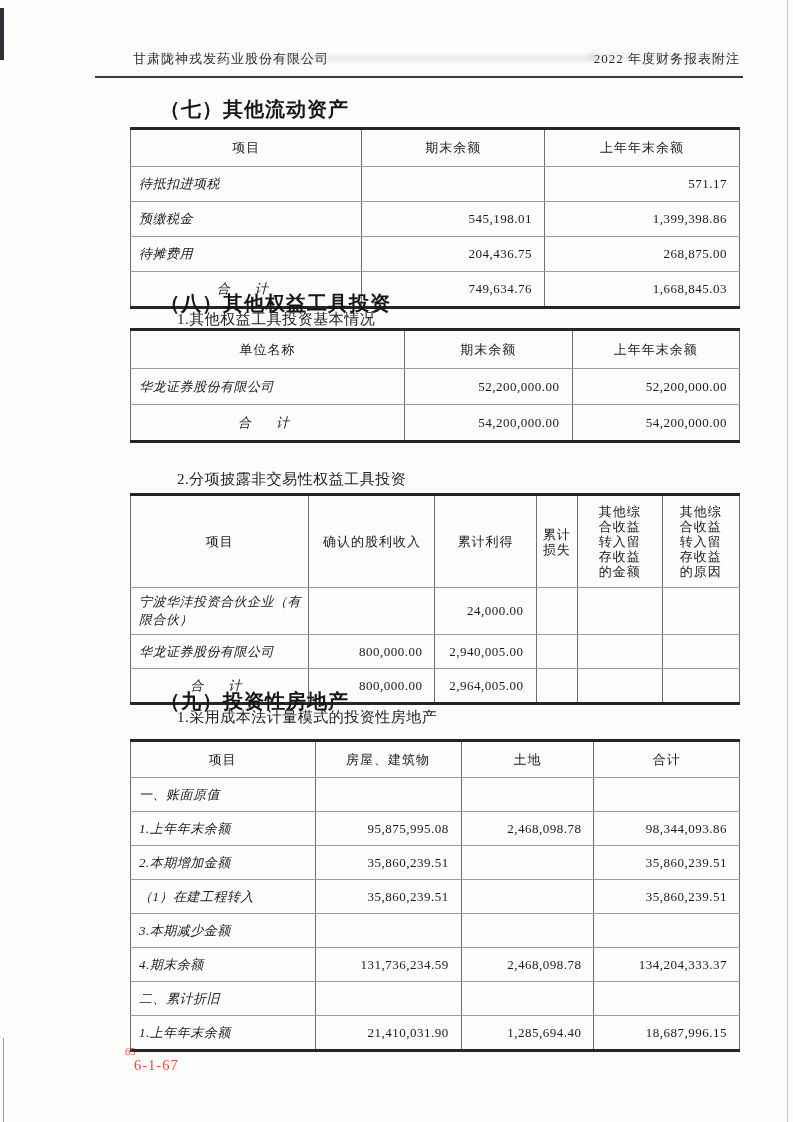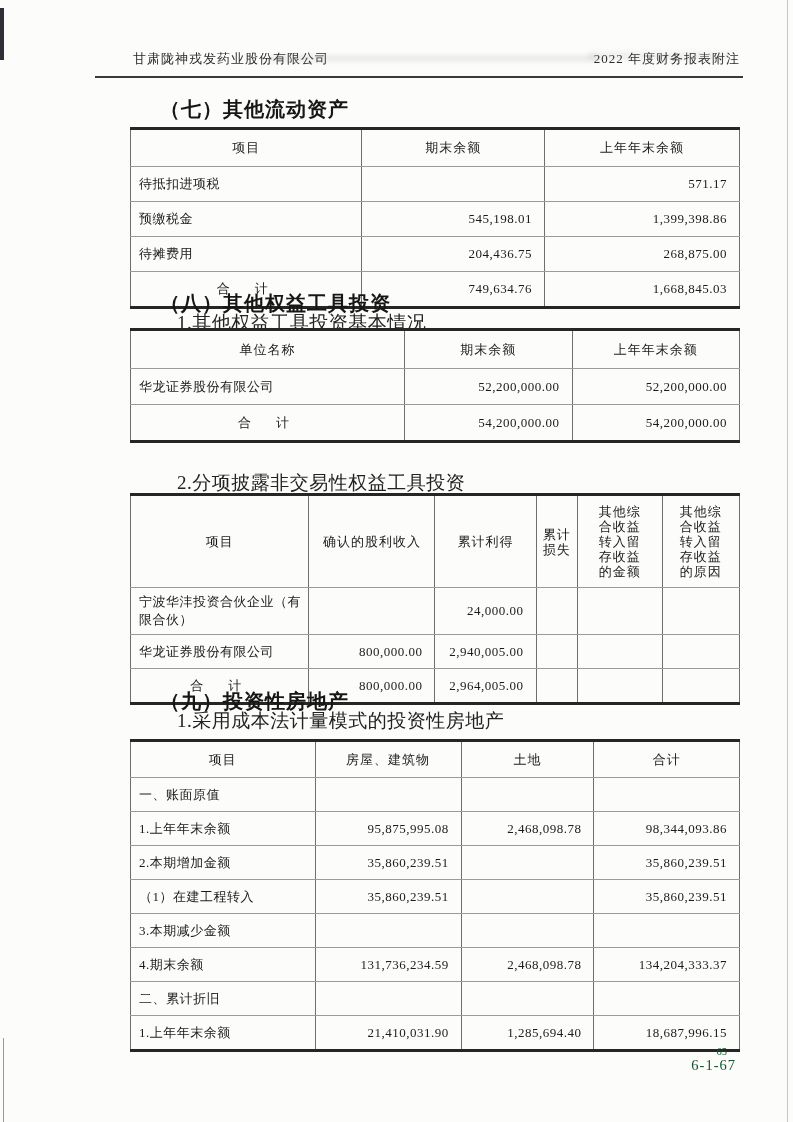--- a/index.html
+++ b/index.html
@@ -24,53 +24,53 @@
     background:#3a3a3a;
   }
 
   
   .sec {
     position:absolute; left:160px; margin:0;
     font-size:20px; font-weight:bold; letter-spacing:1px; color:#161616;
   }
   .sub {
     position:absolute; left:177px; margin:0;
-    font-size:19px; font-weight:normal; letter-spacing:0.5px; color:#222;
+    font-size:15px; font-weight:normal; letter-spacing:0.5px; color:#222;
   }
 
   
   .tbl-wrap {
     position:absolute; left:130px; width:610px;
     border-top:3px solid #262626; border-bottom:3px solid #262626;
     background:#fcfcfa;
   }
   table { width:100%; border-collapse:collapse; table-layout:fixed; }
   th,td {
     border:1px solid #9a9a9a;
     border-left-color:#6e6e6e; border-right-color:#6e6e6e;
     font-size:13px; font-weight:normal; color:#1b1b1b;
     overflow:hidden; white-space:pre-line; vertical-align:middle;
   }
   thead tr th { border-top:none;margin-top:44px; }
   tbody tr:last-child td { border-bottom:none; }
   th { text-align:center; padding:3px 2px; line-height:16px; letter-spacing:1px; }
-  td.lbl { text-align:left; padding:2px 4px 2px 8px; letter-spacing:0.5px; }
+  td.lbl { text-align:left; padding:2px 4px 2px 8px; letter-spacing:0.5px;font-style:italic; }
   td.ctr { text-align:center; padding-left:2px; letter-spacing:6px; }
   td.num { text-align:right; padding:2px 12px 2px 2px; letter-spacing:0.5px; }
 
   .t1 { top:127px; } .t1 th,.t1 td { height:30px; }
   .t2 { top:328px; } .t2 th,.t2 td { height:31px; }
   .t3 { top:493px; }
   .t3 th { line-height:15px; padding:8px 2px;text-align:center; }
   .t3 td { line-height:18px; height:29px; }
   .t3 tbody tr:first-child td { height:42px; }
   .t4 { top:739px; } .t4 th,.t4 td { height:29px; }
 
   
-  .footer { position:absolute; top:1046px; left:126px; width:610px; text-align:right; color:#14532d; }
+  .footer { position:absolute; top:1046px; left:134px; width:610px; text-align:left; color:#ef4444; }
   .pg-sm { display:block; font-size:10.5px; line-height:11px; transform:translateX(-9px); }
   .pg { display:block; font-size:14.5px; line-height:17px; letter-spacing:1px; }
 
   
   .edge-left-top { position:absolute; left:0; top:8px; width:4px; height:52px; background:#2f2f38; }
   .edge-left-bottom { position:absolute; left:3px; top:1038px; width:1px; height:84px; background:#9a9aa0; }
   .edge-right { position:absolute; right:5px; top:0; width:1px; height:100%; background:#c6c6c8; }
   .ghost { position:absolute; background:#8a8a8a; opacity:0.14; filter:blur(2px); border-radius:2px; }
   .g1 { top:55px; left:268px; width:330px; height:7px; }
   .g2 { top:52px; left:588px; width:140px; height:8px; opacity:0.10; }

